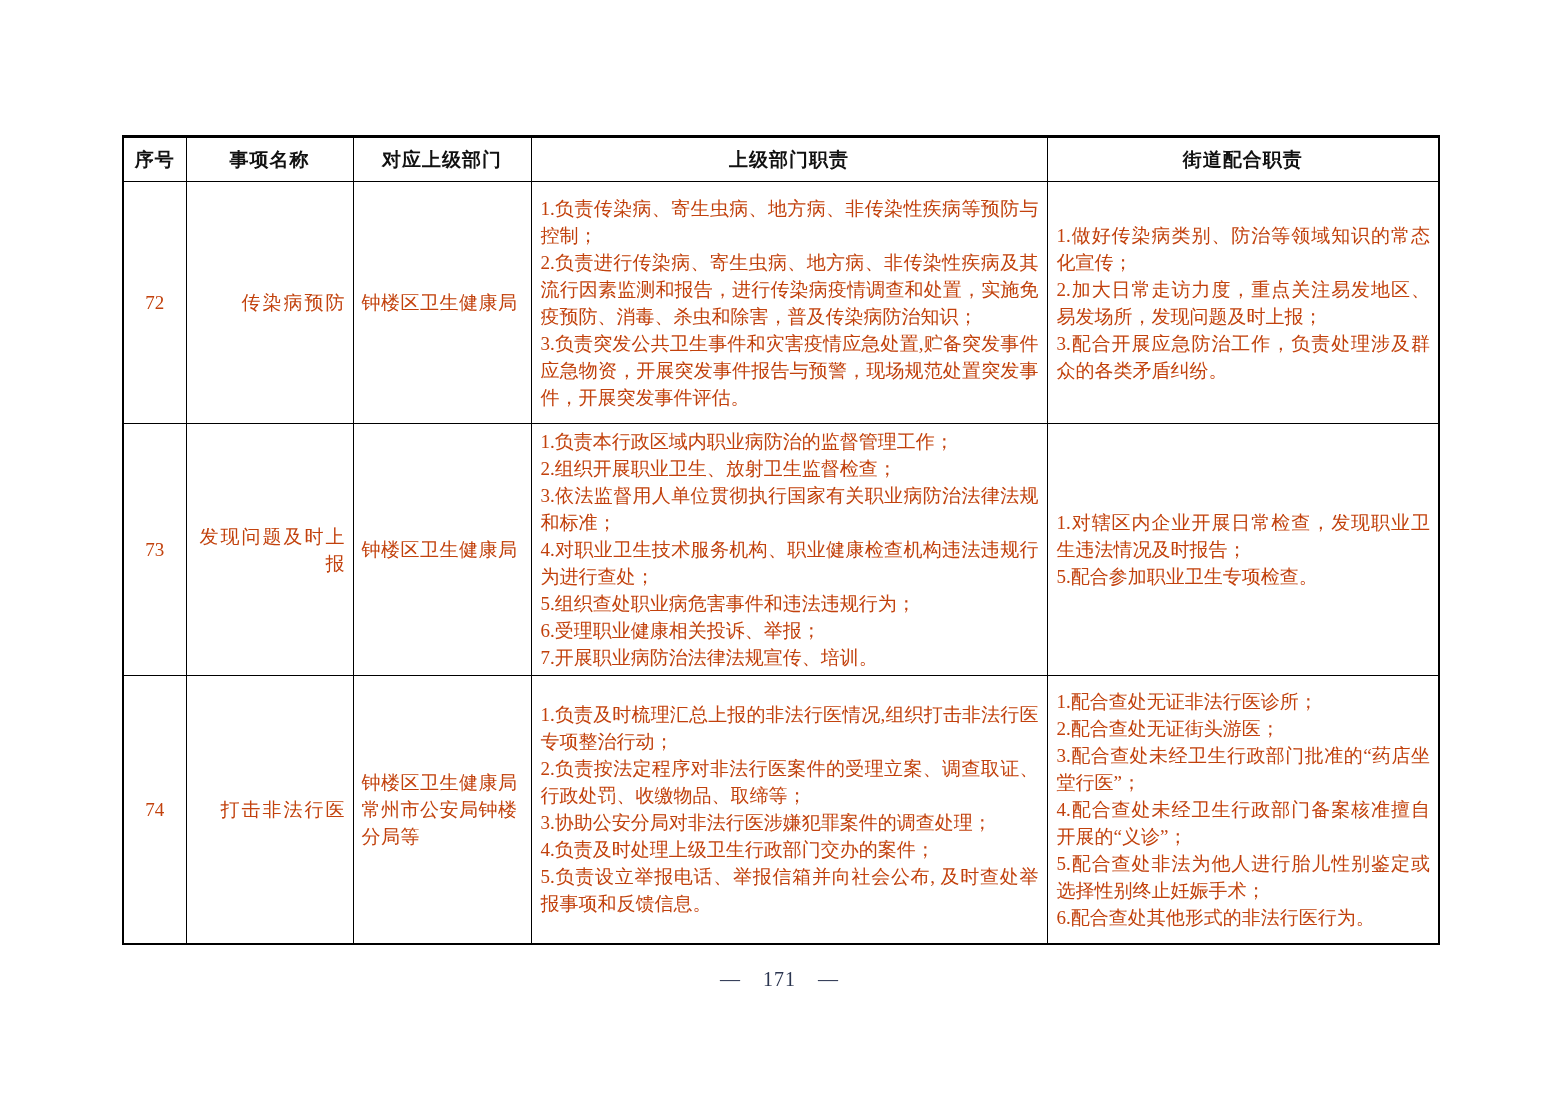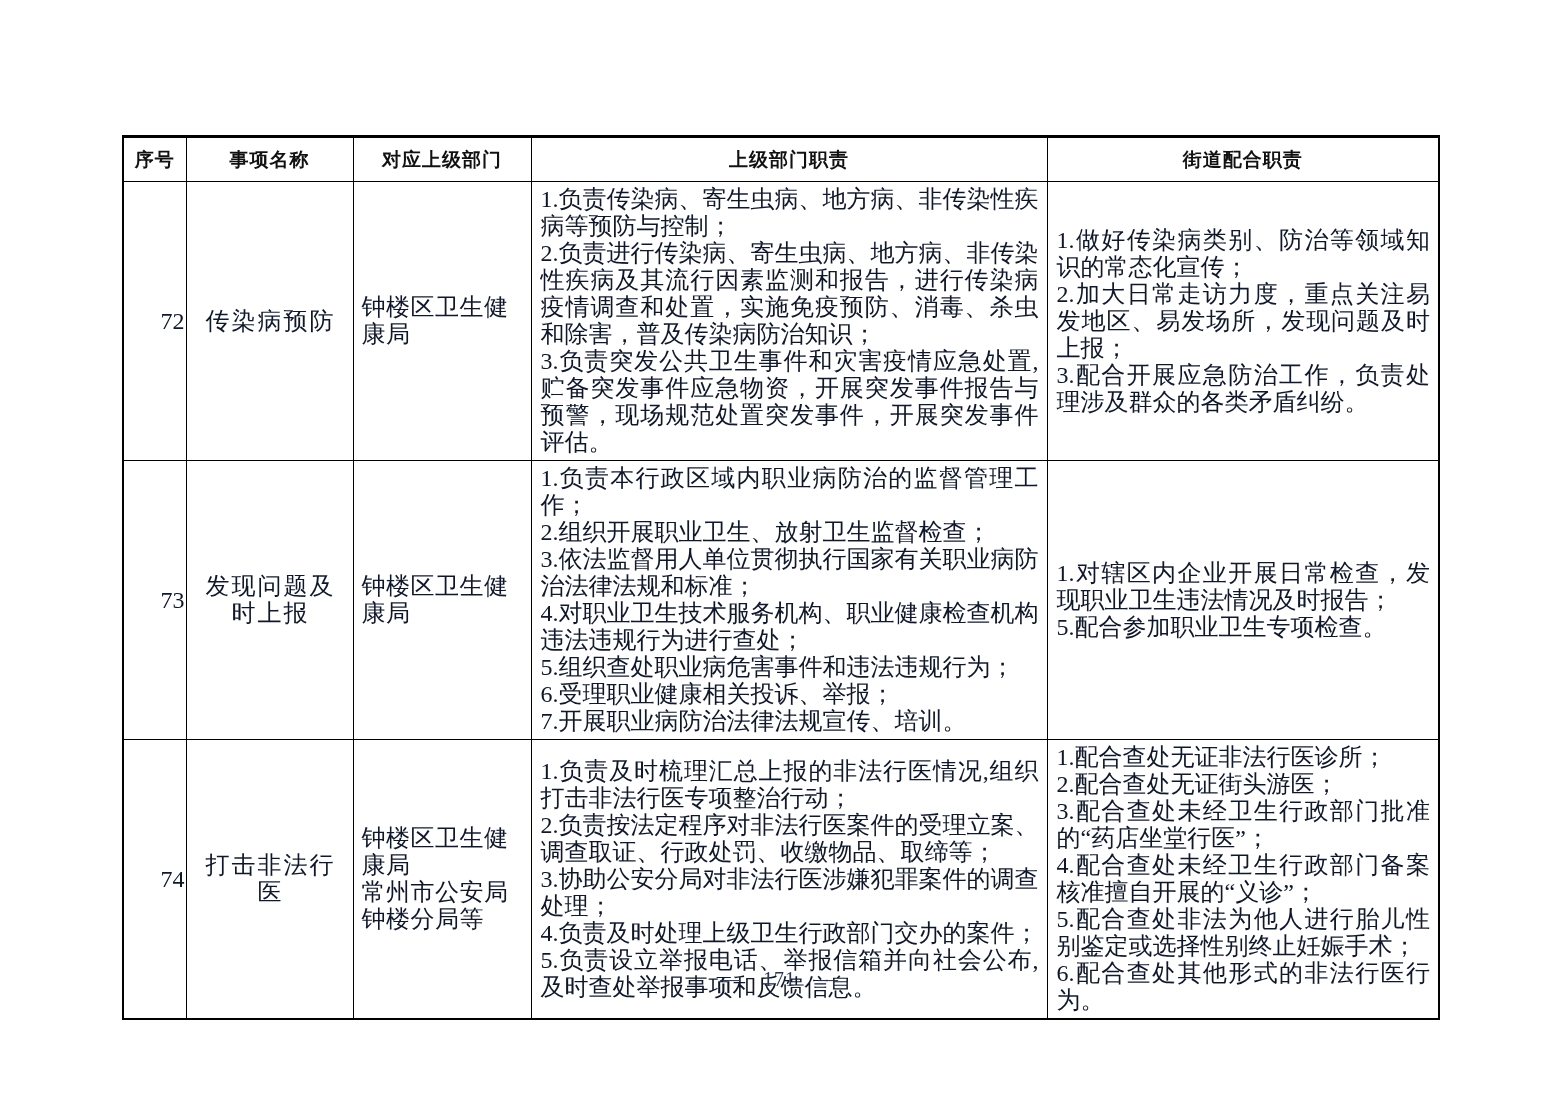--- a/index.html
+++ b/index.html
@@ -35,32 +35,32 @@
   .resp-table th {
     font-family: "Liberation Sans", sans-serif;
     font-weight: bold;
     font-size: 19px;
     height: 45px;
     text-align: center;
     letter-spacing: 1px;
     color: #111;
   }
   .resp-table td {
-    font-size: 24px;
+    font-size: 19px;
     line-height: 27px;
-    color: #0f172a;
+    color: #c2410c;
   }
   tr.row-0 td { height: 242px; }
   tr.row-1 td { height: 252px; }
   tr.row-2 td { height: 268px; }
   td.c-no {
-    text-align: right;
+    text-align: center;
   }
   td.c-name {
-    text-align: center;
+    text-align: right;
     padding: 2px 6px 2px 8px;
     letter-spacing: 2px;
   }
   td.c-dept {
     text-align: left;
     padding: 2px 6px 2px 8px;
     white-space: pre-line;
     letter-spacing: 0.5px;
   }
   td.c-duties, td.c-street {

